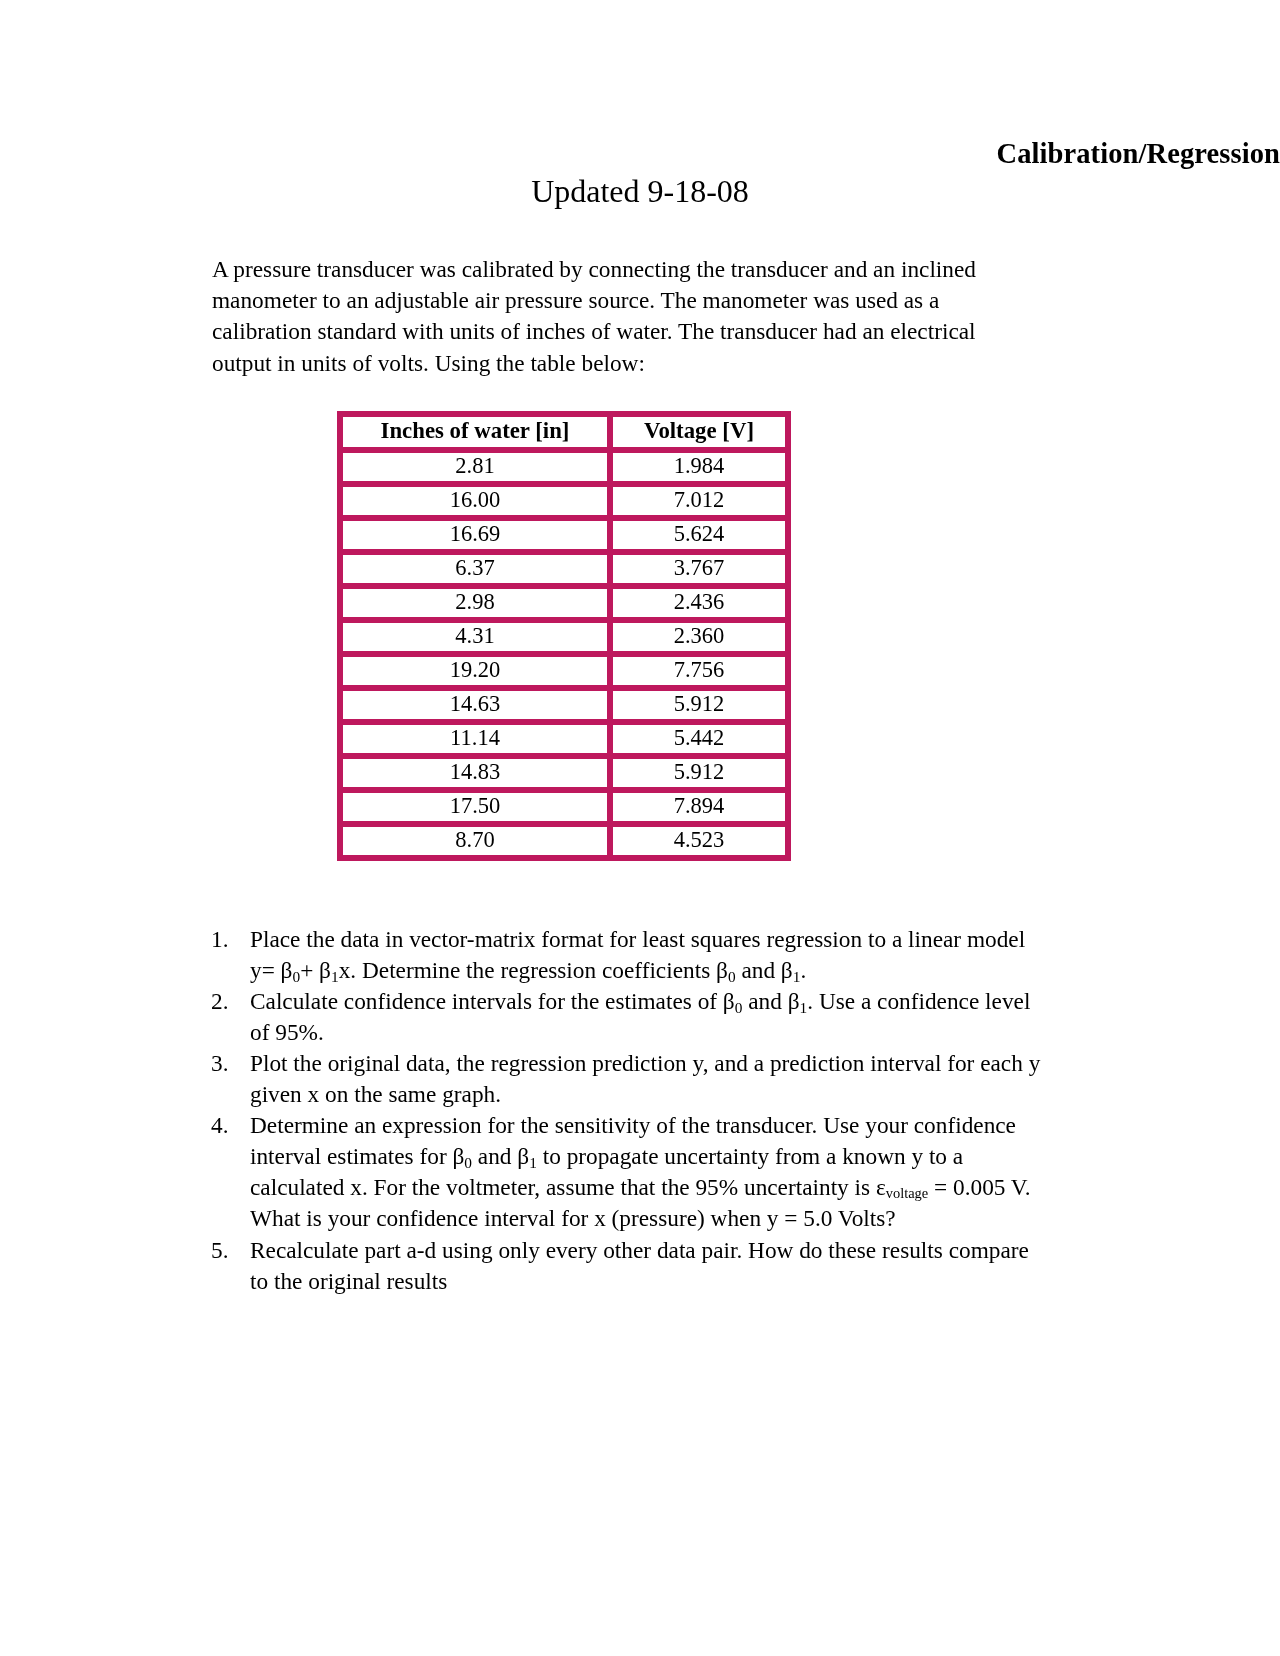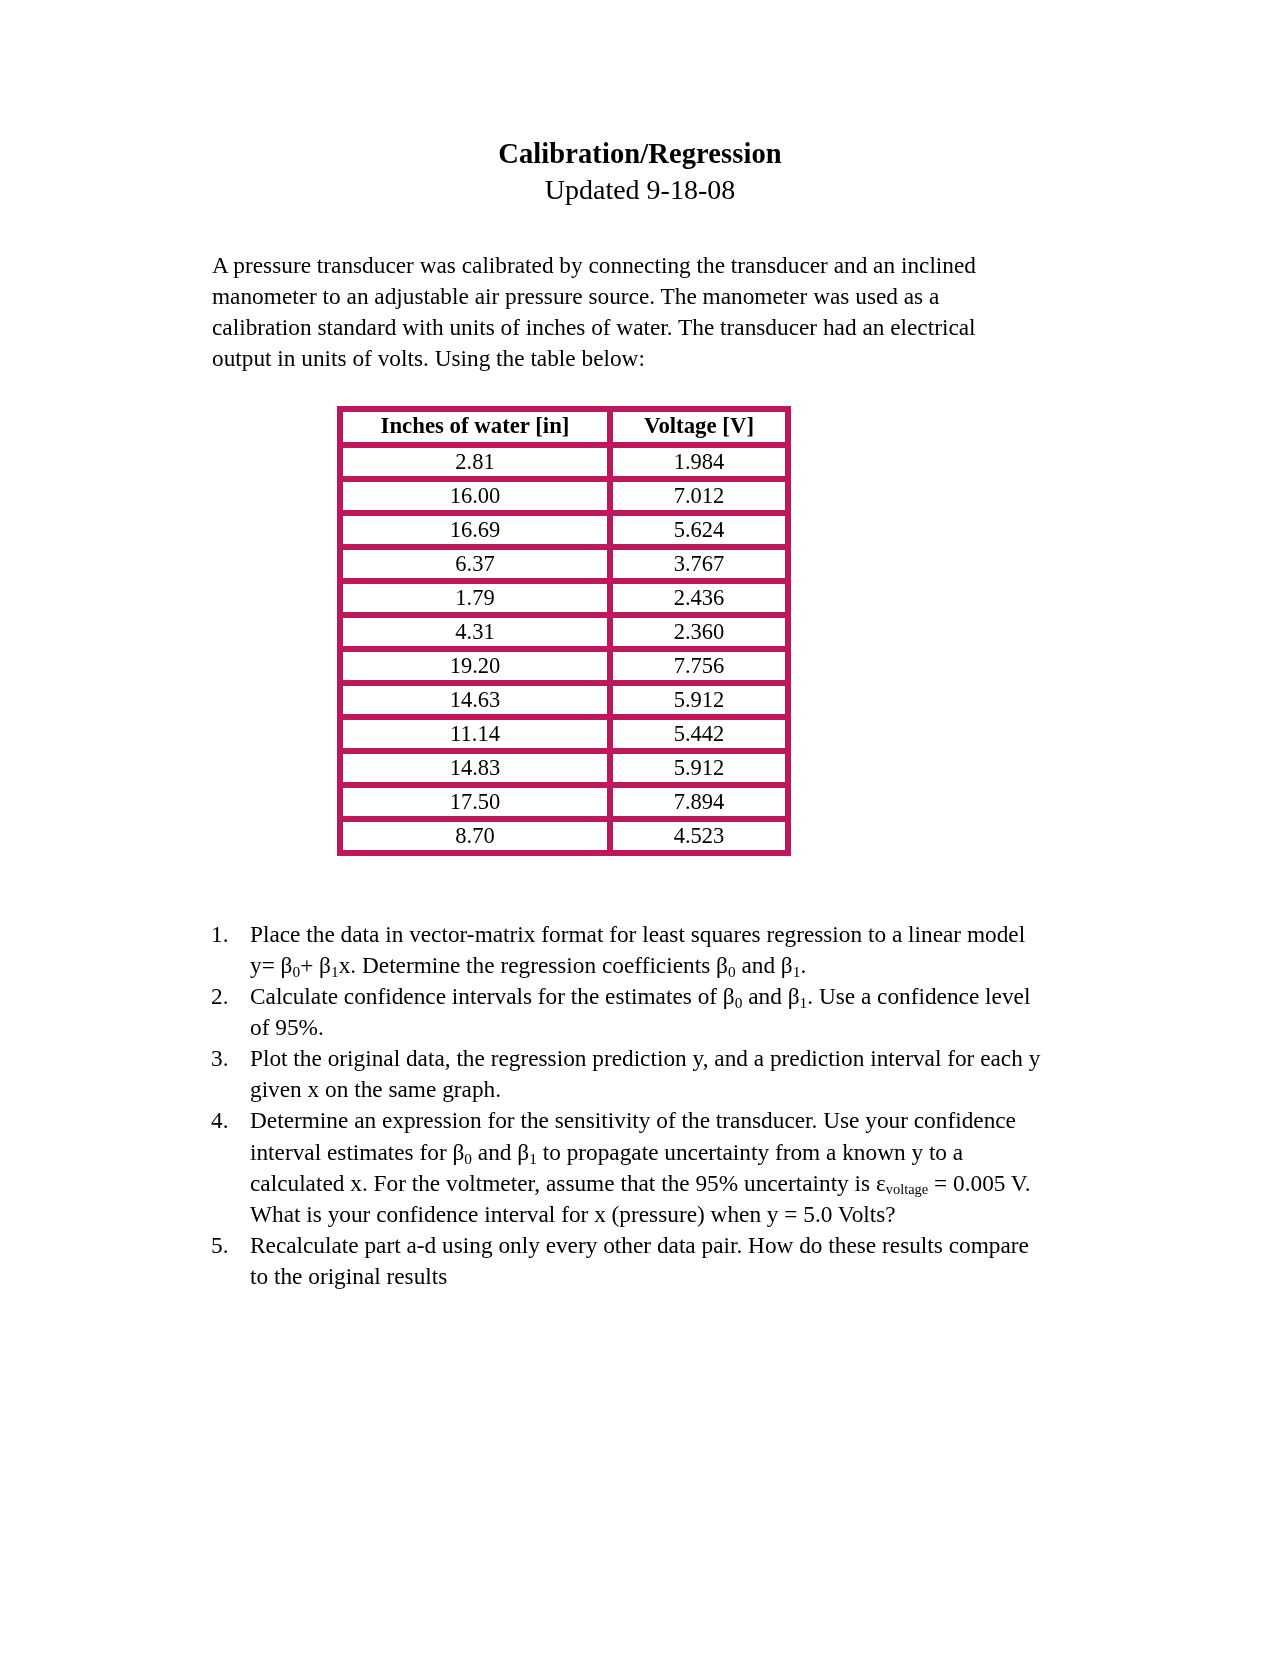--- a/index.html
+++ b/index.html
@@ -26,23 +26,24 @@
   
   .title-block {
     margin-top: 138px;
     text-align: center;
   }
   .doc-title {
     font-size: 28.5px;
     font-weight: bold;
     line-height: 1.14;
     letter-spacing: 0.1px;
+    text-align: right;
   }
   .doc-subtitle {
-    font-size: 28px;
+    font-size: 32px;
     font-weight: normal;
     line-height: 1.18;
     margin-top: 3px;
   }
 
   
   .intro {
     margin: 43px 0 0 0;
     padding-left: 212px;
     padding-right: 255px;
@@ -152,21 +153,21 @@
           </tr>
           <tr>
             <td>16.69</td>
             <td>5.624</td>
           </tr>
           <tr>
             <td>6.37</td>
             <td>3.767</td>
           </tr>
           <tr>
-            <td>1.79</td>
+            <td>2.98</td>
             <td>2.436</td>
           </tr>
           <tr>
             <td>4.31</td>
             <td>2.360</td>
           </tr>
           <tr>
             <td>19.20</td>
             <td>7.756</td>
           </tr>

